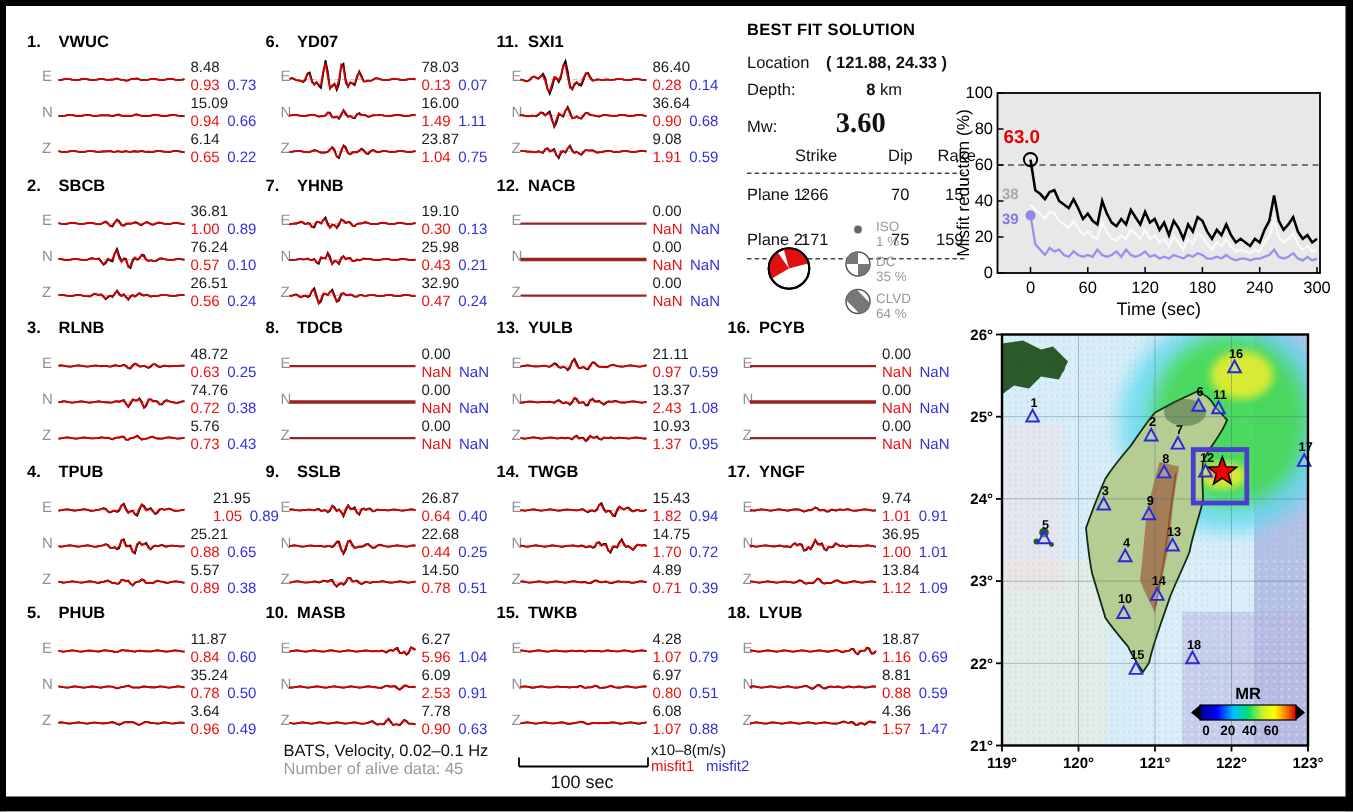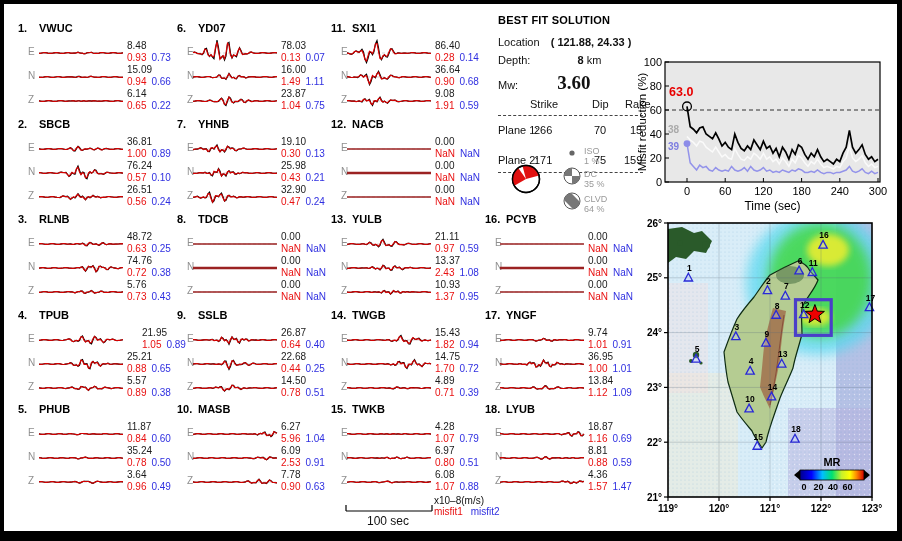--- a/index.html
+++ b/index.html
@@ -842,20 +842,24 @@
         <text x="81" y="297" text-anchor="middle" font-size="10" font-weight="bold" fill="#000">120°</text>
         <line x1="132" y1="282" x2="132" y2="286" stroke="#000" stroke-width="1.2"></line>
         <text x="132" y="297" text-anchor="middle" font-size="10" font-weight="bold" fill="#000">121°</text>
         <line x1="183" y1="282" x2="183" y2="286" stroke="#000" stroke-width="1.2"></line>
         <text x="183" y="297" text-anchor="middle" font-size="10" font-weight="bold" fill="#000">122°</text>
         <line x1="234" y1="282" x2="234" y2="286" stroke="#000" stroke-width="1.2"></line>
         <text x="234" y="297" text-anchor="middle" font-size="10" font-weight="bold" fill="#000">123°</text>
       </g>
   </svg>
 
+  <div class="abs" style="left:189px;top:495px">
+    <div class="foot1">BATS, Velocity, 0.02–0.1 Hz</div>
+    <div class="foot2">Number of alive data: 45</div>
+  </div>
 
   <svg class="abs" style="left:345px;top:503px" width="92" height="12">
     <line x1="1" y1="8" x2="87" y2="8" stroke="#000" stroke-width="1.2"></line>
     <line x1="1" y1="2" x2="1" y2="8" stroke="#000" stroke-width="1.2"></line>
     <line x1="87" y1="2" x2="87" y2="8" stroke="#000" stroke-width="1.2"></line>
   </svg>
   <div class="abs foot1" style="left:345px;top:514px;width:86px;text-align:center;font-size:12px">100 sec</div>
 
   <div class="abs" style="left:434px;top:495px">
     <div class="unit1">x10–8(m/s)</div>

